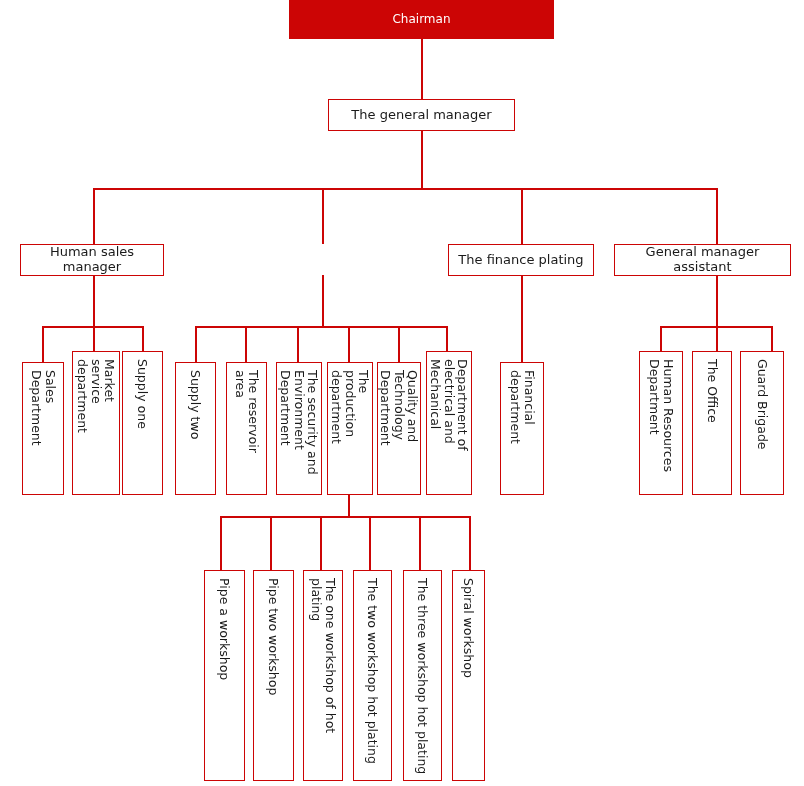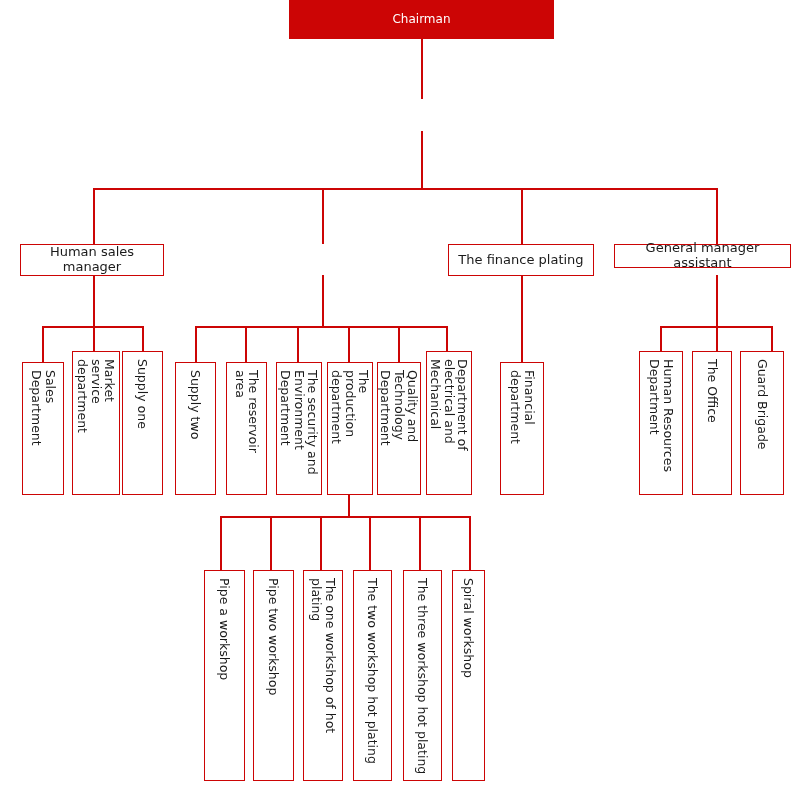--- a/index.html
+++ b/index.html
@@ -104,28 +104,31 @@
   <div class="line" style="left:270px; top:516px; width:2px; height:54px;"></div>
   <div class="line" style="left:320px; top:516px; width:2px; height:54px;"></div>
   <div class="line" style="left:369px; top:516px; width:2px; height:54px;"></div>
   <div class="line" style="left:419px; top:516px; width:2px; height:54px;"></div>
   <div class="line" style="left:469px; top:516px; width:2px; height:54px;"></div>
 
   <div class="box root" style="left:289px; top:0px; width:265px; height:39px;">
     <span class="hlabel">Chairman</span>
   </div>
 
+  <div class="box" style="left:328px; top:99px; width:187px; height:32px;">
+    <span class="hlabel">The general manager</span>
+  </div>
 
   <div class="box" style="left:20px; top:244px; width:144px; height:32px;">
     <span class="hlabel">Human sales manager</span>
   </div>
   <div class="box" style="left:448px; top:244px; width:146px; height:32px;">
     <span class="hlabel">The finance plating</span>
   </div>
-  <div class="box" style="left:614px; top:244px; width:177px; height:24px;align-items:center;">
+  <div class="box" style="left:614px; top:244px; width:177px; height:32px;align-items:center;">
     <span class="hlabel">General manager assistant</span>
   </div>
 
   <div class="box vert" style="left:22px; top:362px; width:42px; height:133px;">
     <span class="vlabel">Sales
 Department</span>
   </div>
   <div class="box vert" style="left:72px; top:351px; width:48px; height:144px;">
     <span class="vlabel">Market
 service

